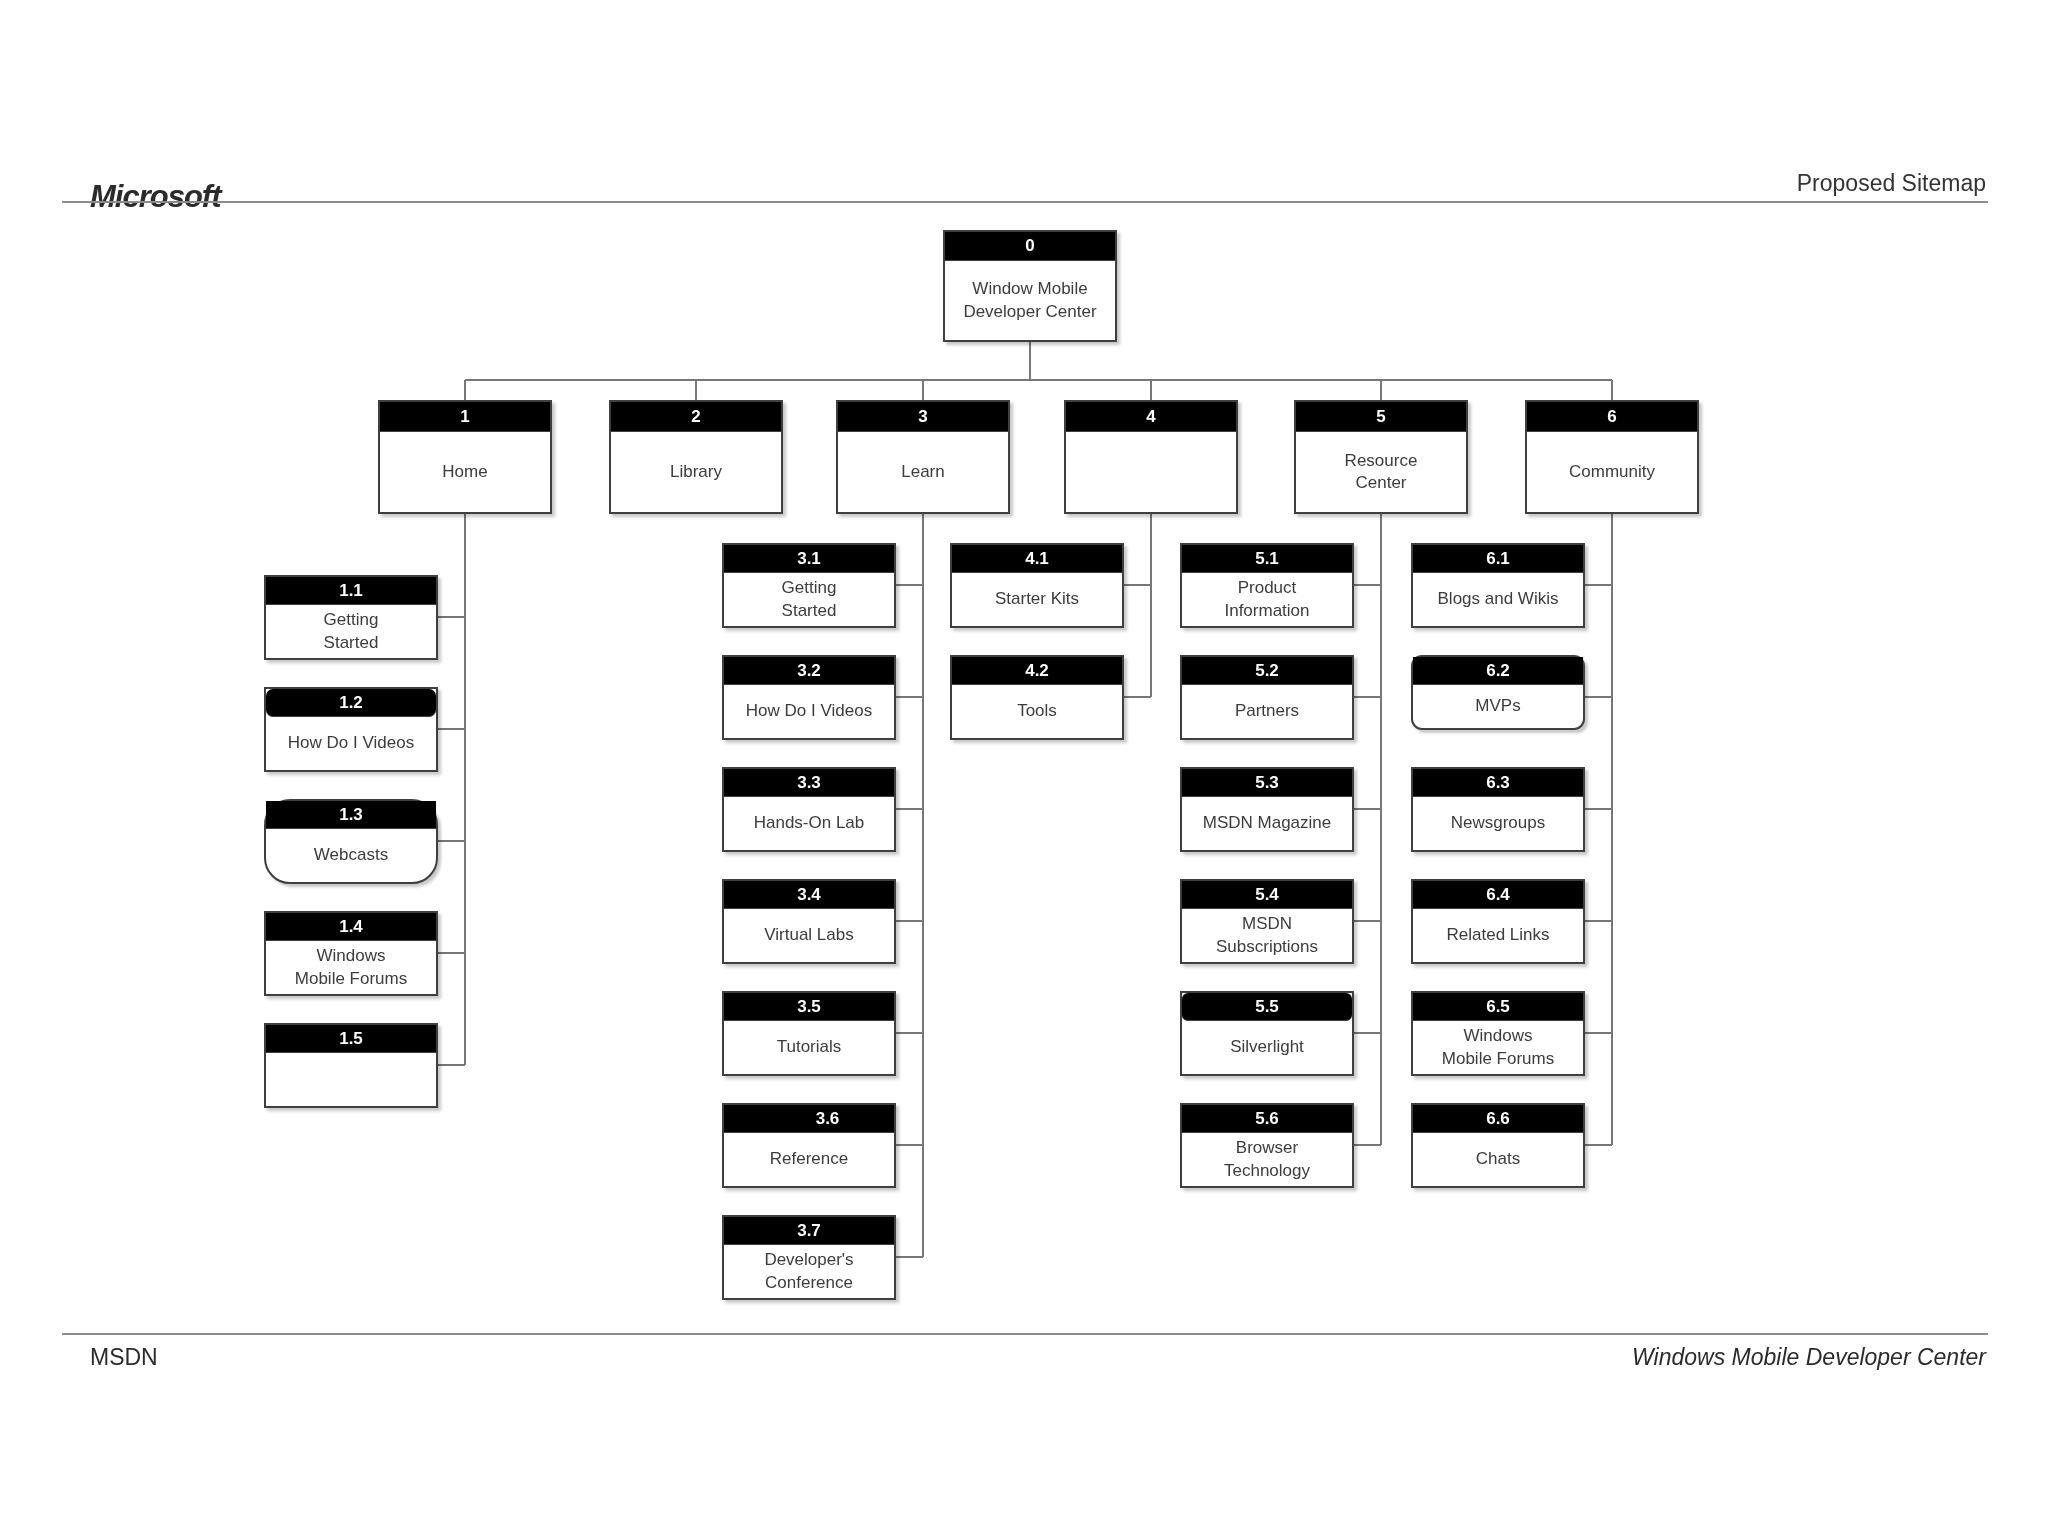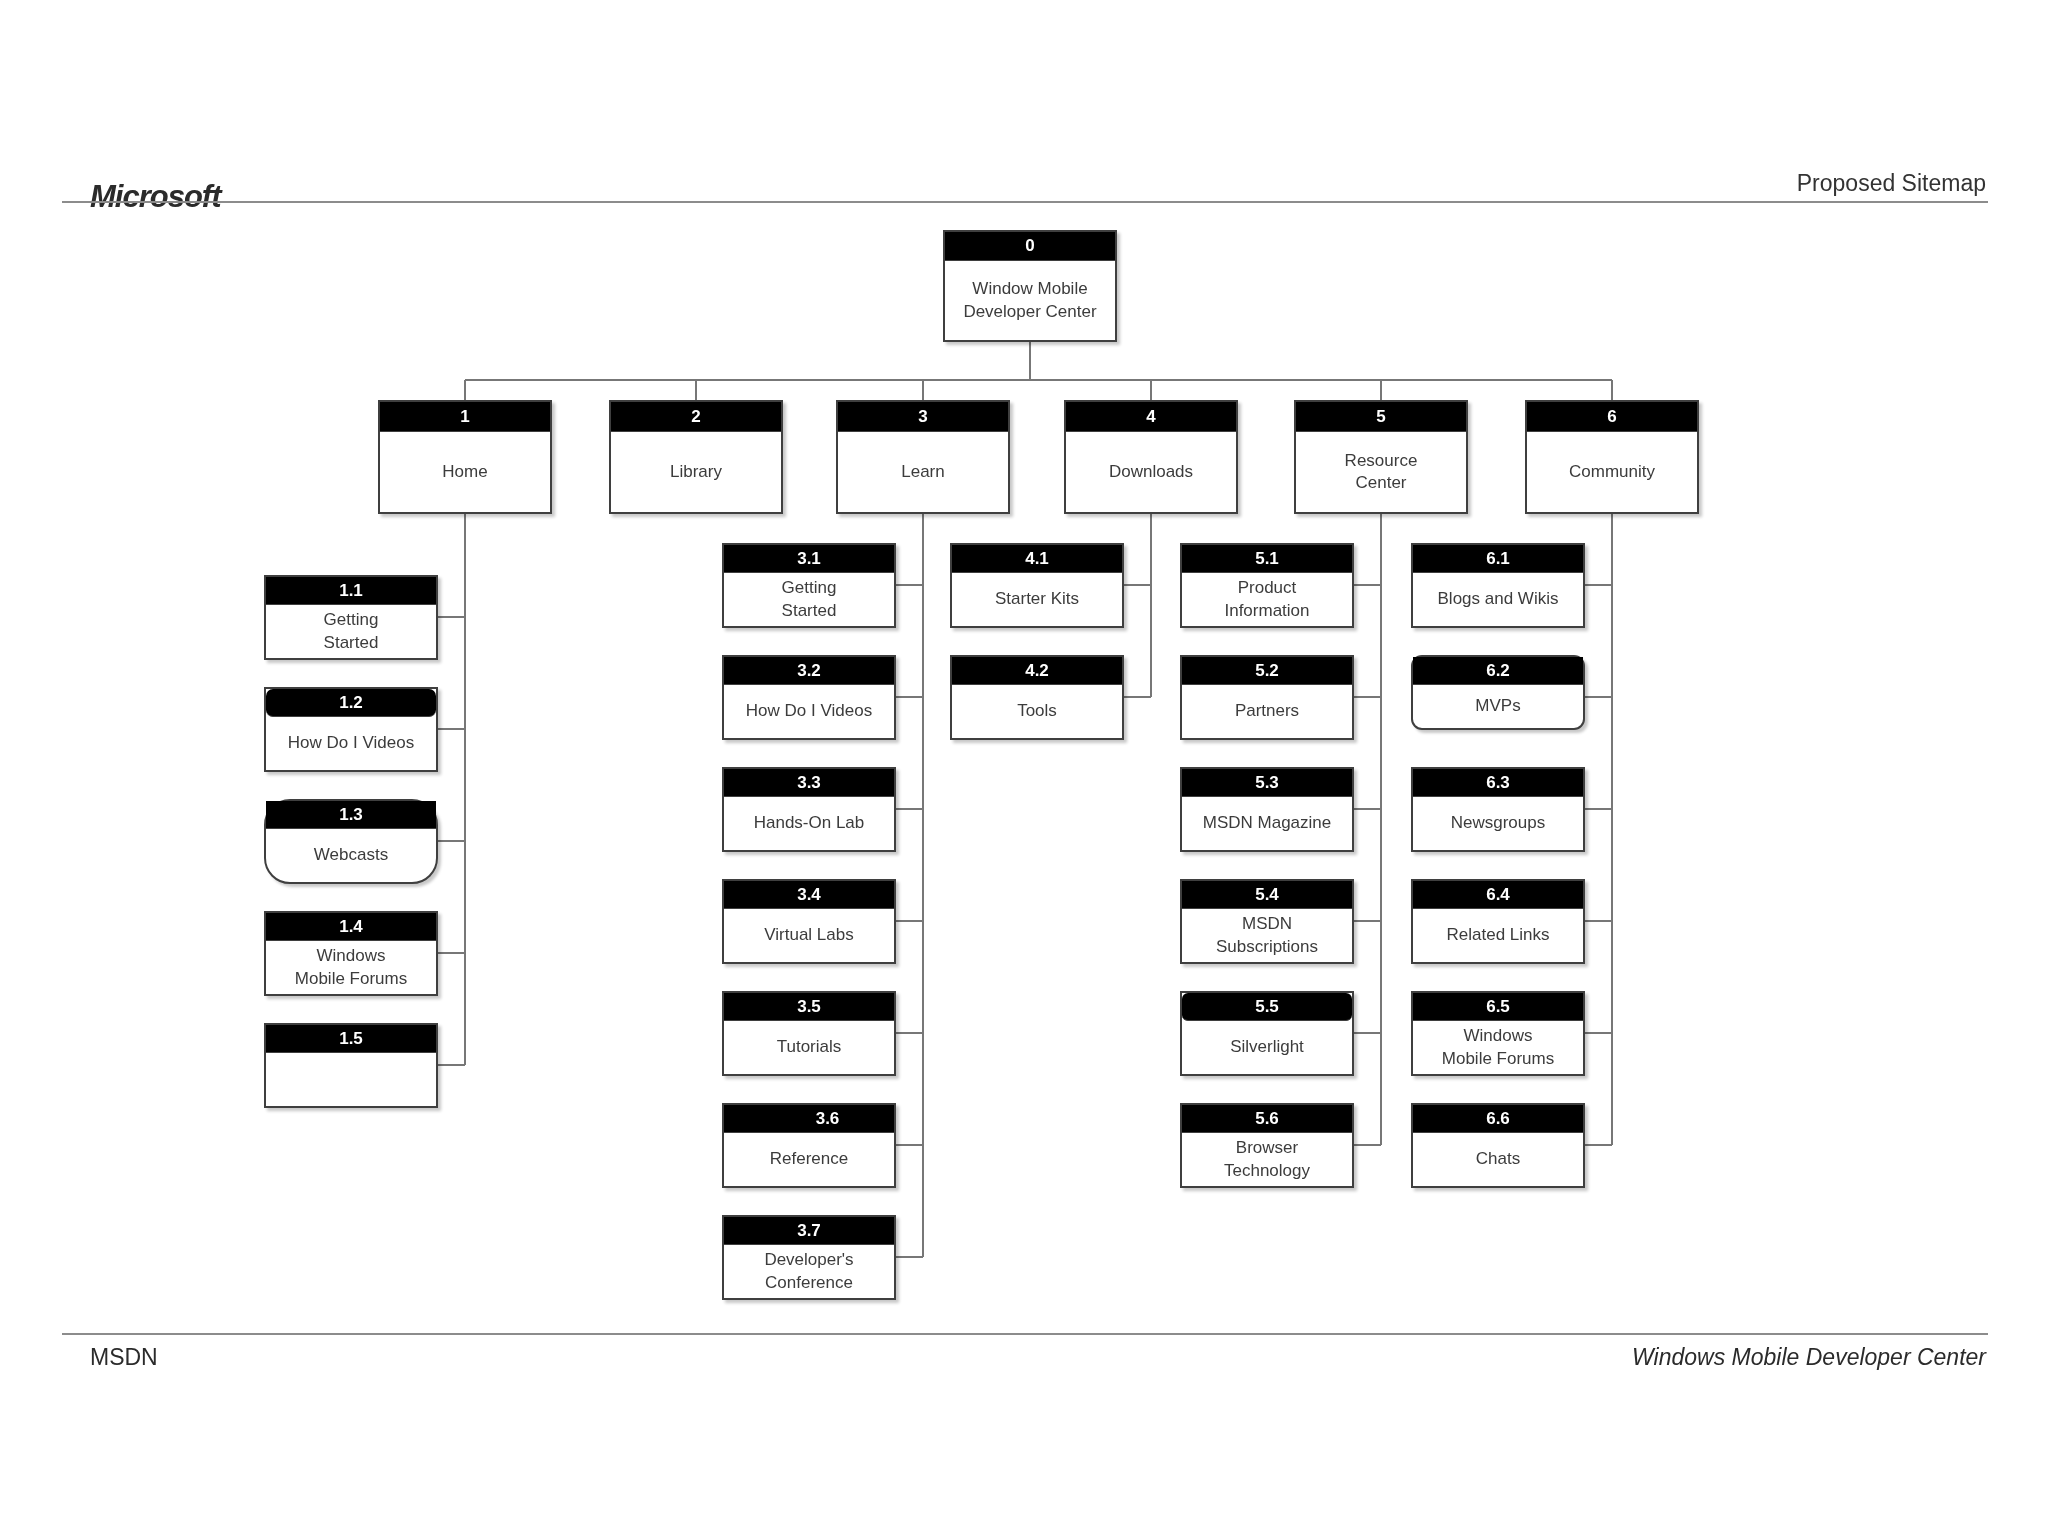--- a/index.html
+++ b/index.html
@@ -185,21 +185,20 @@
       <div class="cline" style="left: 896px; top: 1256px; width: 27px; height: 2px;"></div>
       <div class="node" style="left: 722px; top: 1215px; height: 85px;">
         <div class="node-num" style="height: 27px; line-height: 27px;">3.7</div>
         <div class="node-label">Developer's
 Conference</div>
       </div>
       <div class="cline" style="left: 922px; top: 514px; width: 2px; height: 743px;"></div>
       <div class="cline" style="left: 1150px; top: 380px; width: 2px; height: 20px;"></div>
       <div class="node" style="left: 1064px; top: 400px; height: 114px;">
         <div class="node-num" style="height: 29px; line-height: 29px;">4</div>
-        <div class="node-label">Downloads</div>
       </div>
       <div class="cline" style="left: 1124px; top: 584px; width: 27px; height: 2px;"></div>
       <div class="node" style="left: 950px; top: 543px; height: 85px;">
         <div class="node-num" style="height: 27px; line-height: 27px;">4.1</div>
         <div class="node-label">Starter Kits</div>
       </div>
       <div class="cline" style="left: 1124px; top: 696px; width: 27px; height: 2px;"></div>
       <div class="node" style="left: 950px; top: 655px; height: 85px;">
         <div class="node-num" style="height: 27px; line-height: 27px;">4.2</div>
         <div class="node-label">Tools</div>

